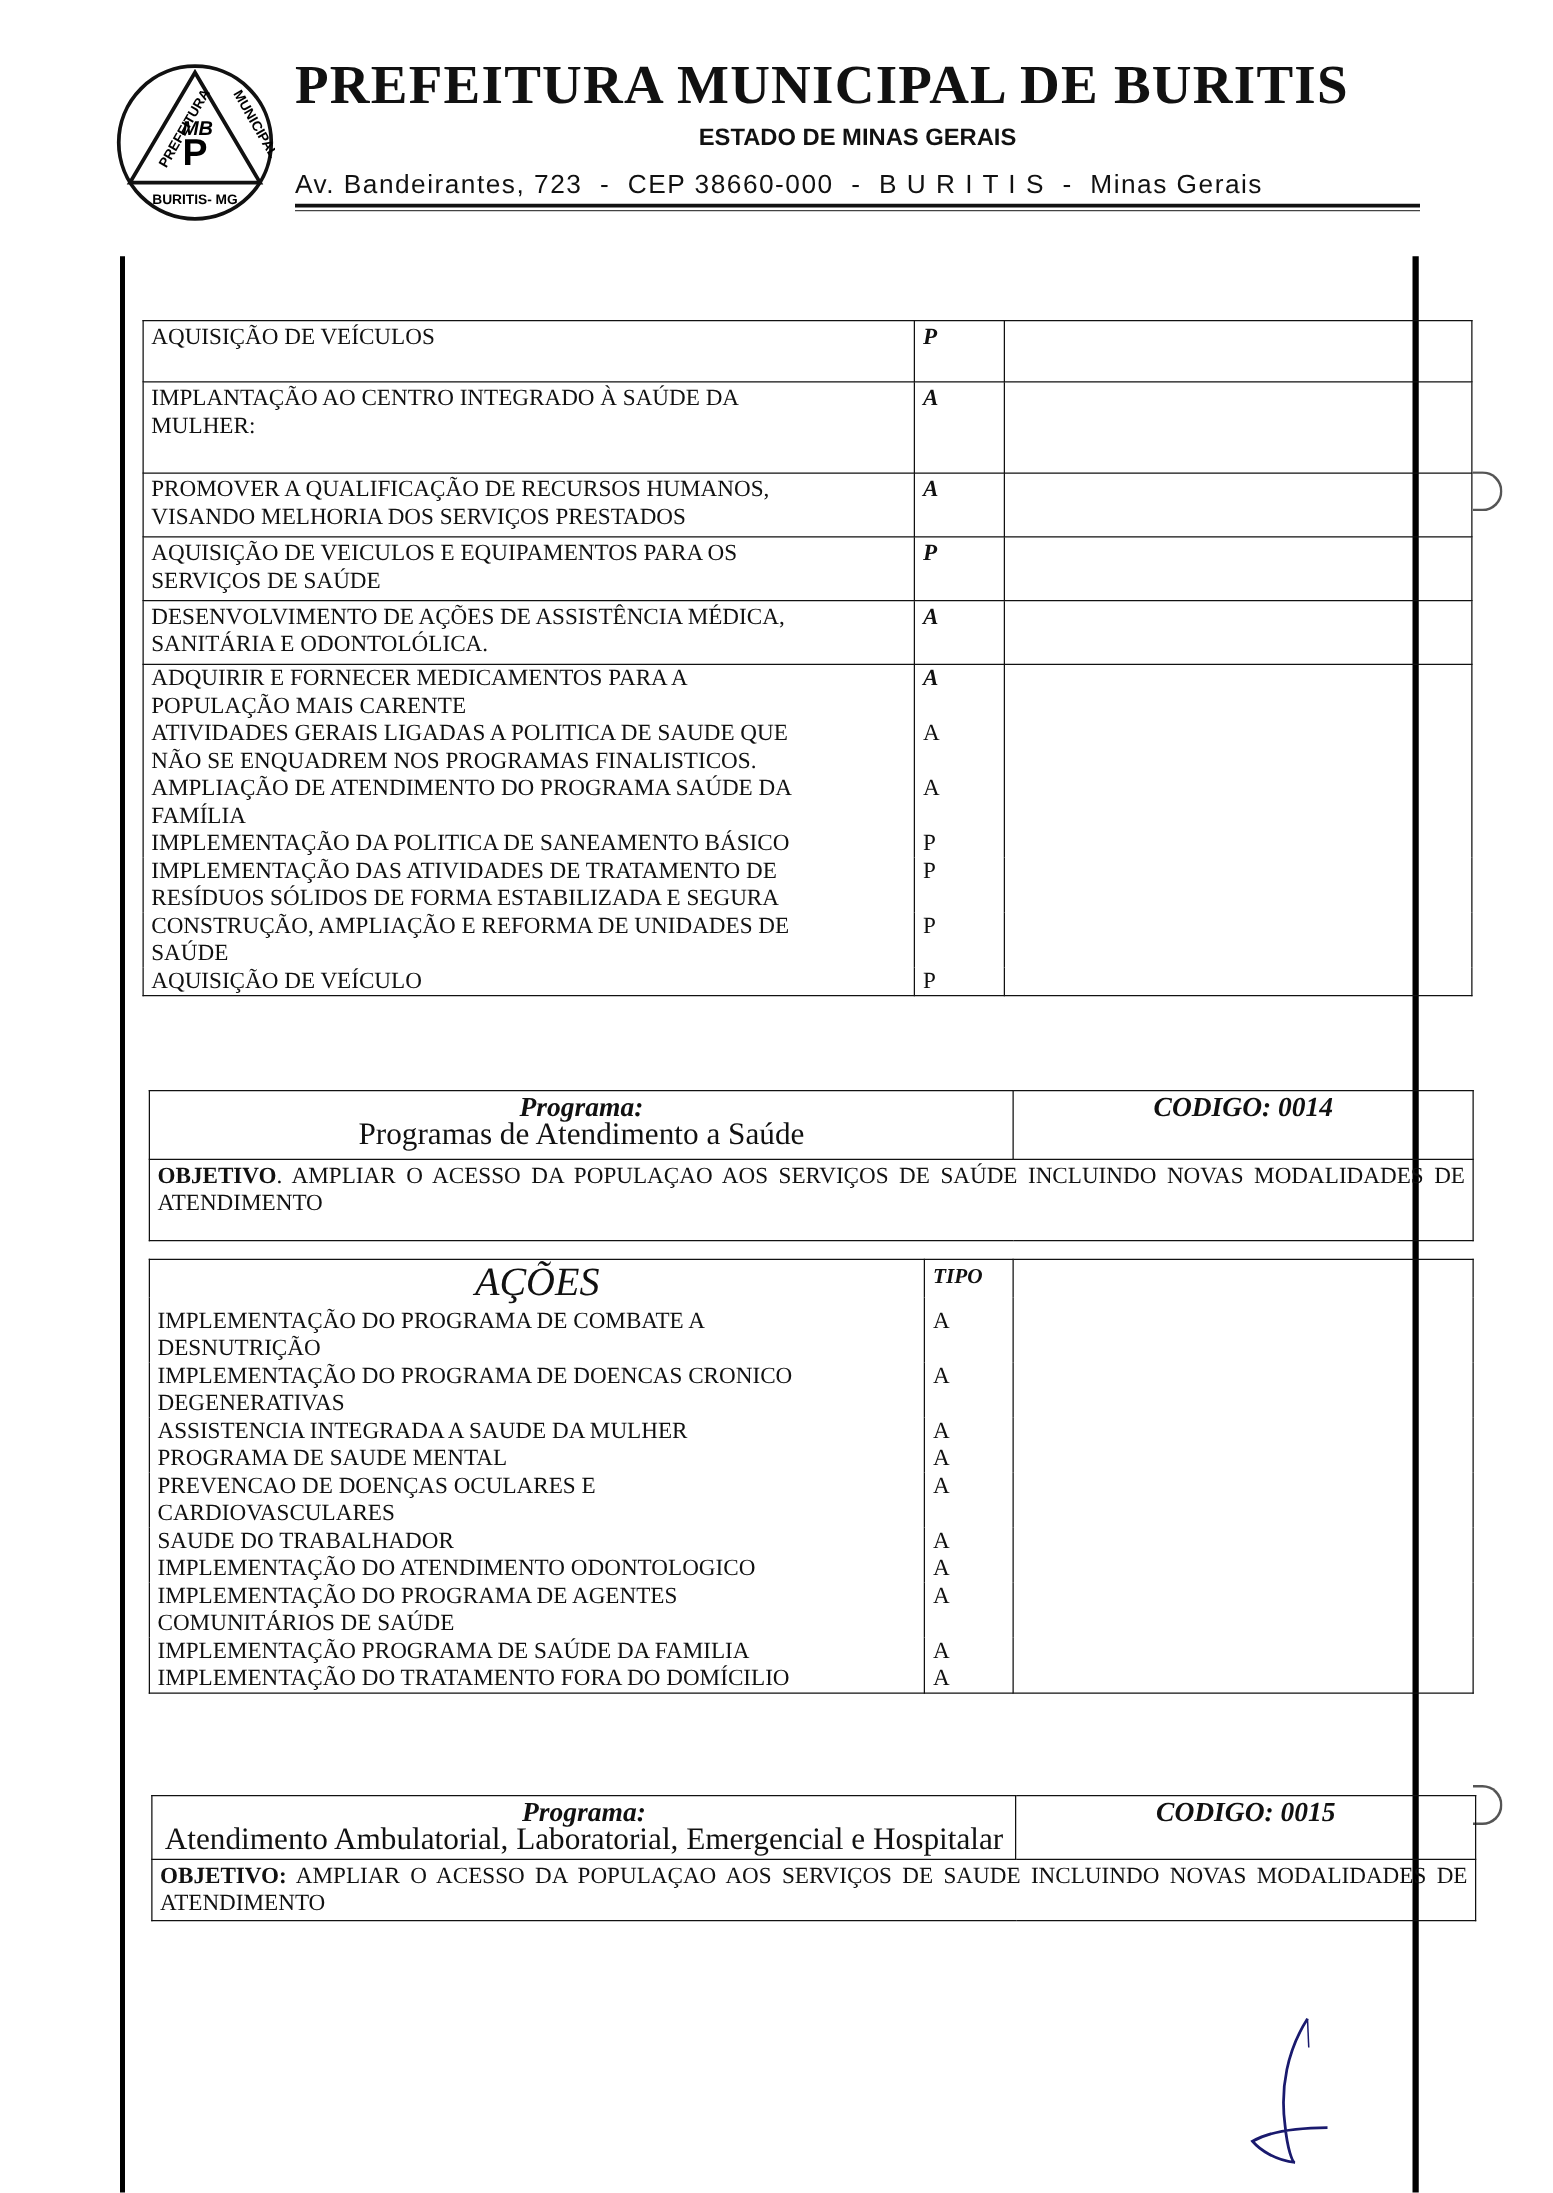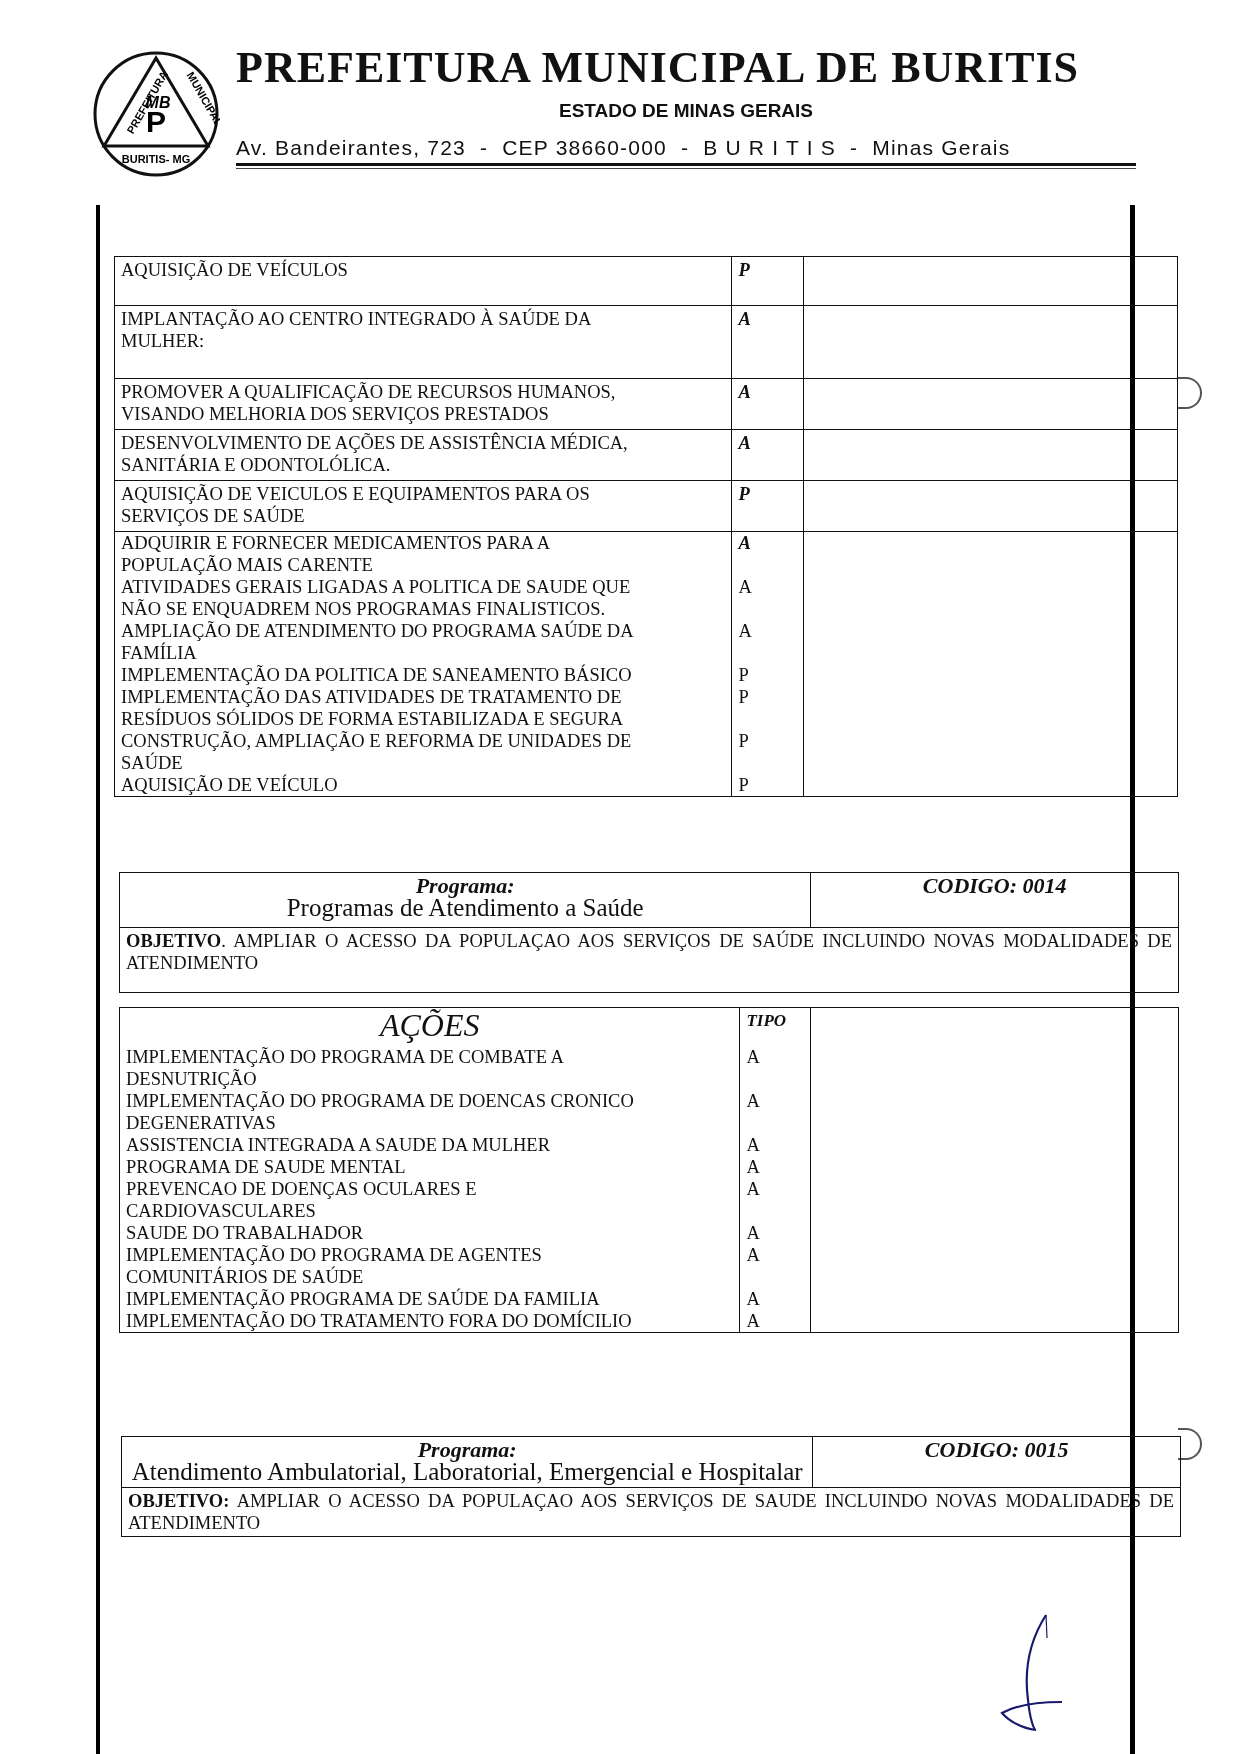--- a/index.html
+++ b/index.html
@@ -81,32 +81,32 @@
       <tr>
         <td style="height: 46px;">
           <div>PROMOVER A QUALIFICAÇÃO DE RECURSOS HUMANOS,</div>
           <div>VISANDO MELHORIA DOS SERVIÇOS PRESTADOS</div>
         </td>
         <td class="tipo">A</td>
         <td></td>
       </tr>
       <tr>
         <td style="height: 46px;">
+          <div>AQUISIÇÃO DE VEICULOS E EQUIPAMENTOS PARA OS</div>
+          <div>SERVIÇOS DE SAÚDE</div>
+        </td>
+        <td class="tipo">P</td>
+        <td></td>
+      </tr>
+      <tr>
+        <td style="height: 46px;">
           <div>DESENVOLVIMENTO DE AÇÕES DE ASSISTÊNCIA MÉDICA,</div>
           <div>SANITÁRIA E ODONTOLÓLICA.</div>
         </td>
         <td class="tipo">A</td>
-        <td></td>
-      </tr>
-      <tr>
-        <td style="height: 46px;">
-          <div>AQUISIÇÃO DE VEICULOS E EQUIPAMENTOS PARA OS</div>
-          <div>SERVIÇOS DE SAÚDE</div>
-        </td>
-        <td class="tipo">P</td>
         <td></td>
       </tr>
       <tr class="multi">
         <td style="padding: 0px 6px;">
           <div>ADQUIRIR E FORNECER MEDICAMENTOS PARA A</div>
           <div>POPULAÇÃO MAIS CARENTE</div>
         </td>
         <td class="tipo" style="padding: 0px 6px;">A</td>
         <td></td>
       </tr>
@@ -235,20 +235,27 @@
       </tr>
       <tr class="multi">
         <td style="padding: 0px 6px;">
           <div>SAUDE DO TRABALHADOR</div>
         </td>
         <td class="tipo plain" style="padding: 0px 6px;">A</td>
         <td></td>
       </tr>
       <tr class="multi">
         <td style="padding: 0px 6px;">
+          <div>IMPLEMENTAÇÃO DO ATENDIMENTO ODONTOLOGICO</div>
+        </td>
+        <td class="tipo plain" style="padding: 0px 6px;">A</td>
+        <td></td>
+      </tr>
+      <tr class="multi">
+        <td style="padding: 0px 6px;">
           <div>IMPLEMENTAÇÃO DO PROGRAMA DE AGENTES</div>
           <div>COMUNITÁRIOS DE SAÚDE</div>
         </td>
         <td class="tipo plain" style="padding: 0px 6px;">A</td>
         <td></td>
       </tr>
       <tr class="multi">
         <td style="padding: 0px 6px;">
           <div>IMPLEMENTAÇÃO PROGRAMA DE SAÚDE DA FAMILIA</div>
         </td>

